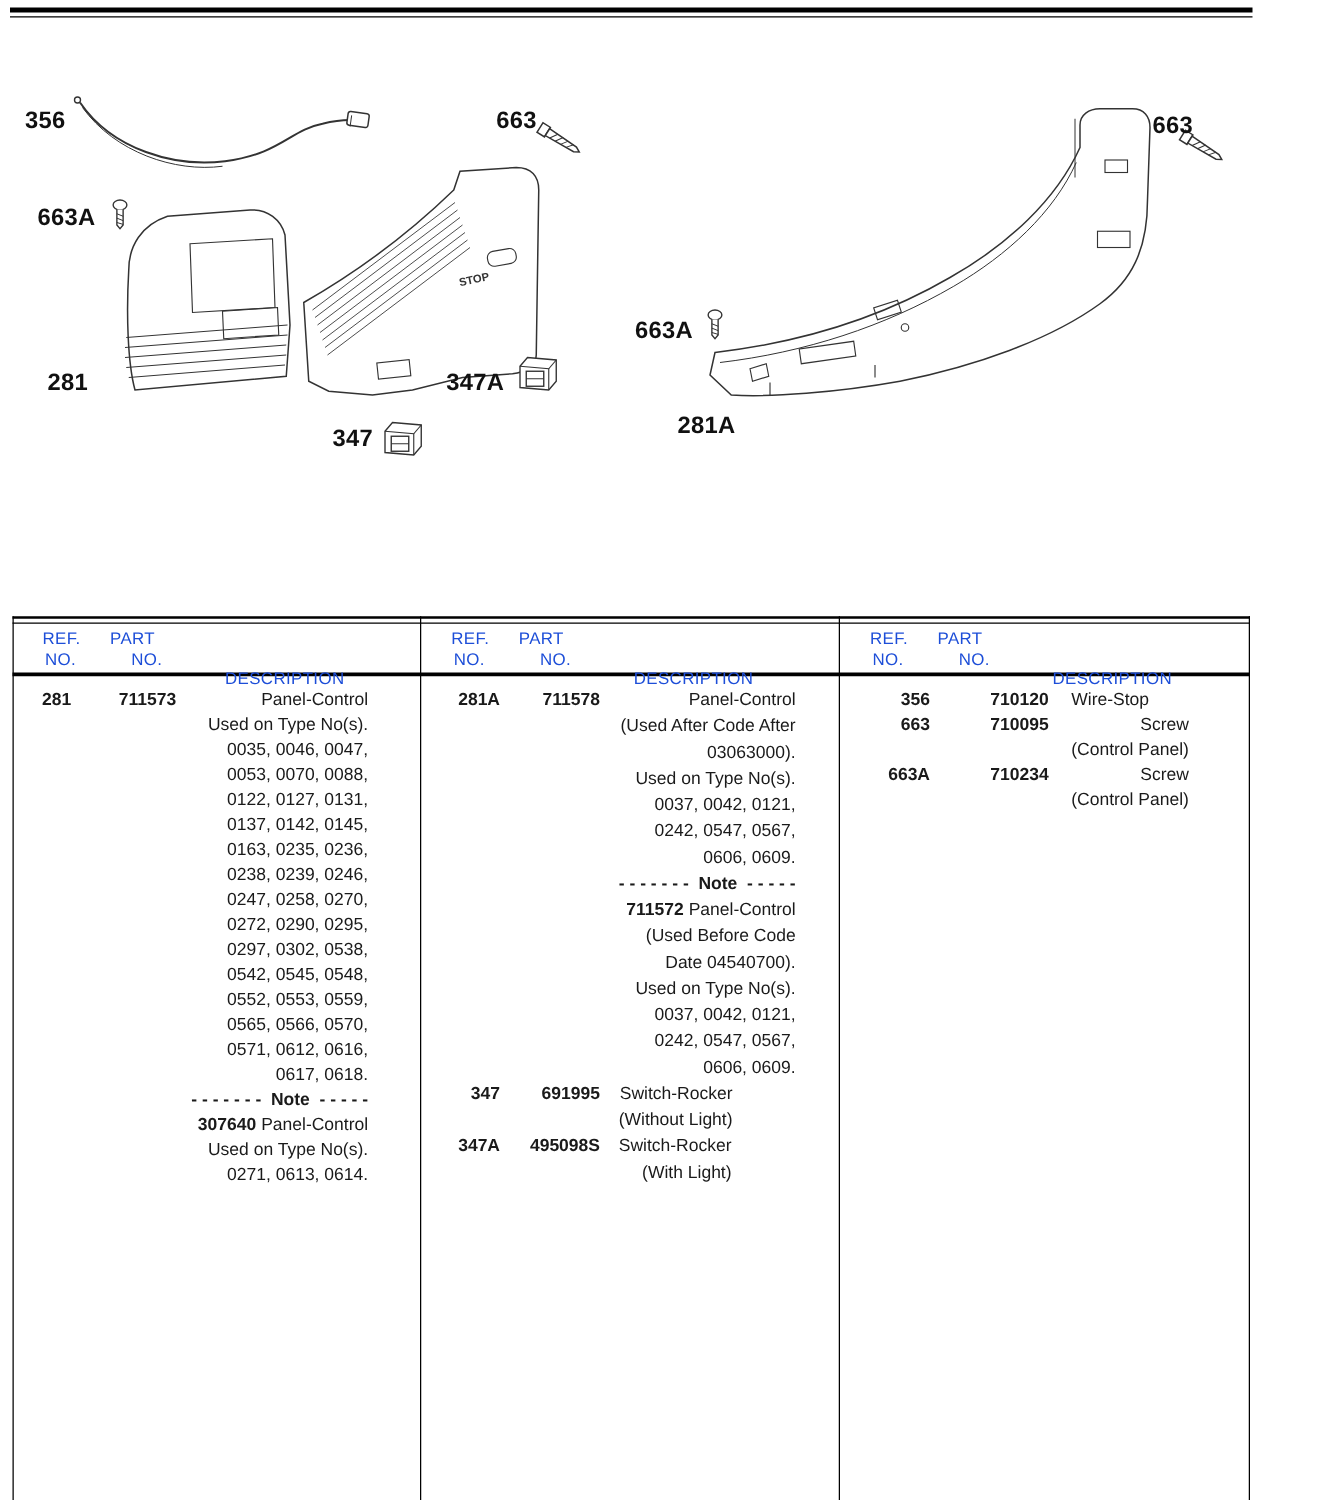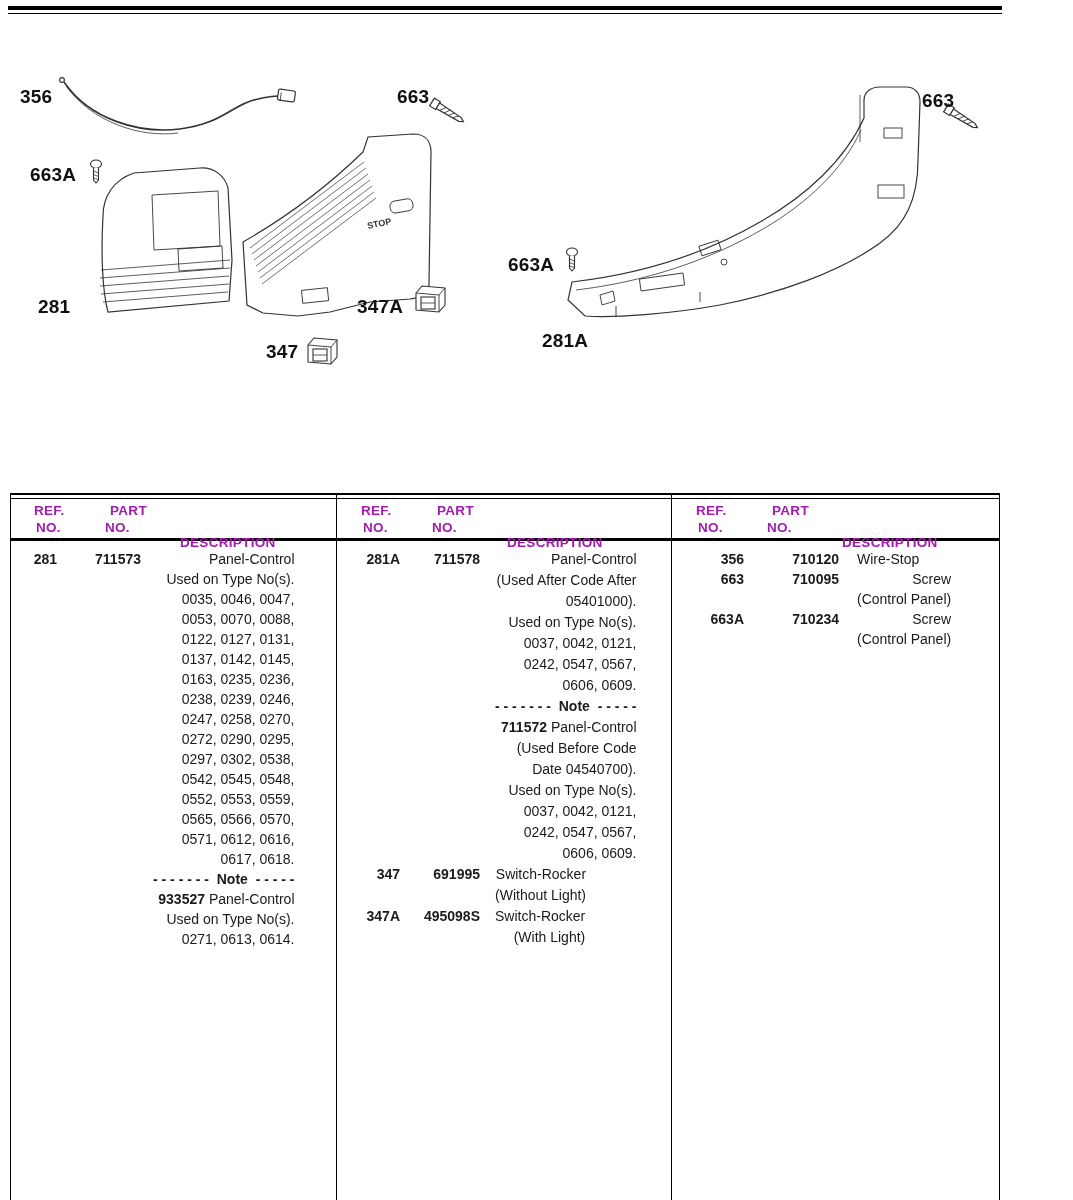--- a/index.html
+++ b/index.html
@@ -3,24 +3,24 @@
 <meta charset="utf-8">
 <style>
   * { margin:0; padding:0; box-sizing:border-box; }
   html,body { width:1073px; height:1200px; background:#ffffff; }
   body { font-family:"Liberation Sans", sans-serif; color:#1a1a1a; position:relative; overflow:hidden; }
   .rule { position:absolute; background:#000; }
   .vrule { position:absolute; background:#000; }
   .label { position:absolute; font-weight:700; font-size:19px; color:#111; letter-spacing:0.2px; }
   .diagram-art { position:absolute; left:0; top:0; width:1073px; height:470px; }
 
-  .hdr { position:absolute; top:503px; height:37px; font-size:13.5px; color:#a21caf; letter-spacing:0.3px;font-weight:bold; }
+  .hdr { position:absolute; top:503px; height:37px; font-size:13.5px; color:#1d4ed8; letter-spacing:0.3px; }
   .hdr span { position:absolute; white-space:pre; }
   .h-ref  { left:24px; top:0; }
-  .h-part { left:100px; top:0; }
+  .h-part { left:78px; top:0; }
   .h-no1  { left:26px; top:17px; }
   .h-no2  { left:95px; top:17px; }
   .h-desc { left:170px; top:32px; }
 
   .col { position:absolute; top:549px; font-size:14px; color:#1a1a1a; }
   .col .line, .col .ref, .col .part { line-height:20px; }
   .col-b .line, .col-b .ref, .col-b .part { line-height:21px; }
   .entry { display:flex; align-items:flex-start; }
   .ref, .part { font-weight:700; text-align:right; flex:0 0 auto; white-space:pre; }
   .desc { flex:0 0 auto;text-align:right; }
@@ -178,34 +178,34 @@
         <div class="line">0238, 0239, 0246,</div>
         <div class="line">0247, 0258, 0270,</div>
         <div class="line">0272, 0290, 0295,</div>
         <div class="line">0297, 0302, 0538,</div>
         <div class="line">0542, 0545, 0548,</div>
         <div class="line">0552, 0553, 0559,</div>
         <div class="line">0565, 0566, 0570,</div>
         <div class="line">0571, 0612, 0616,</div>
         <div class="line">0617, 0618.</div>
         <div class="line bold">- - - - - - -  Note  - - - - -</div>
-        <div class="line"><b>933527</b> Panel-Control</div>
+        <div class="line"><b>307640</b> Panel-Control</div>
         <div class="line">Used on Type No(s).</div>
         <div class="line">0271, 0613, 0614.</div>
       </div>
     </div>
   </div>
 <div class="col col-b">
     <div class="entry">
       <span class="ref">281A</span>
       <span class="part">711578</span>
       <div class="desc">
         <div class="line">Panel-Control</div>
         <div class="line">(Used After Code After</div>
-        <div class="line">05401000).</div>
+        <div class="line">03063000).</div>
         <div class="line">Used on Type No(s).</div>
         <div class="line">0037, 0042, 0121,</div>
         <div class="line">0242, 0547, 0567,</div>
         <div class="line">0606, 0609.</div>
         <div class="line bold">- - - - - - -  Note  - - - - -</div>
         <div class="line"><b>711572</b> Panel-Control</div>
         <div class="line">(Used Before Code</div>
         <div class="line">Date 04540700).</div>
         <div class="line">Used on Type No(s).</div>
         <div class="line">0037, 0042, 0121,</div>

